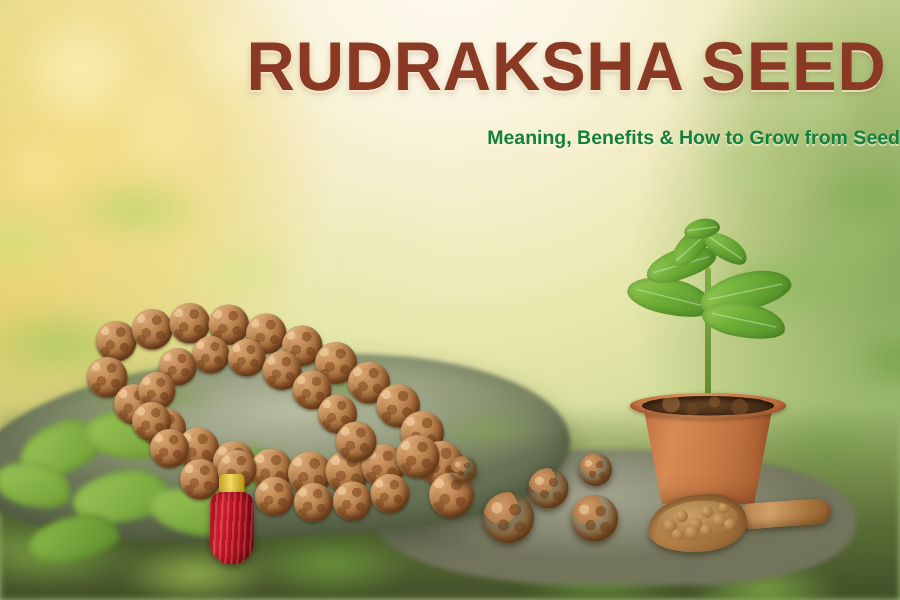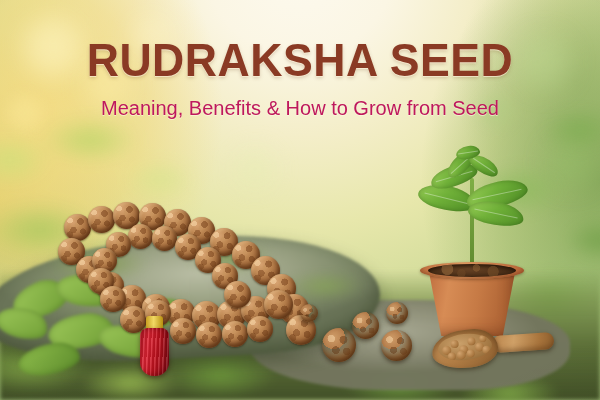--- a/index.html
+++ b/index.html
@@ -209,30 +209,30 @@
   .grain{position:absolute;border-radius:50%;
     background:radial-gradient(circle at 32% 30%,#d2a46f,#a8763f 65%,#7d5426 100%);}
   .scoop-handle{
     position:absolute;left:492px;top:334px;width:62px;height:17px;border-radius:9px;
     background:linear-gradient(100deg,#b9834a 0%,#cfa067 35%,#a8743c 75%,#8b5d2c 100%);
     box-shadow:0 2px 4px rgba(40,25,8,.5), inset 0 -3px 5px rgba(80,45,15,.4);
     transform:rotate(-4deg);
   }
 
   
-  .title-wrap{position:absolute;left:0;right:0;top:34px;text-align:center;}
+  .title-wrap{position:absolute;left:0;right:0;top:18px;text-align:right;}
   .title{
     margin:0;font-size:46px;line-height:52px;font-weight:700;letter-spacing:.5px;
     color:#8a3a24;
     text-shadow:0 1px 0 rgba(255,245,220,.65), 0 2px 4px rgba(120,70,35,.25);
     transform:scaleX(.97);
   }
   .subtitle{
-    margin:9px 0 0 0;font-size:20px;line-height:26px;font-weight:400;
-    color:#be185d;
+    margin:9px 0 0 0;font-size:13px;line-height:26px;font-weight:700;
+    color:#15803d;
     text-shadow:0 1px 0 rgba(255,250,225,.6);
   }
 
   .vignette{
     position:absolute;inset:0;pointer-events:none;
     background:radial-gradient(ellipse 120% 110% at 50% 42%, rgba(0,0,0,0) 55%, rgba(40,45,20,.18) 100%);
   }
 </style>
 </head>
 <body>

